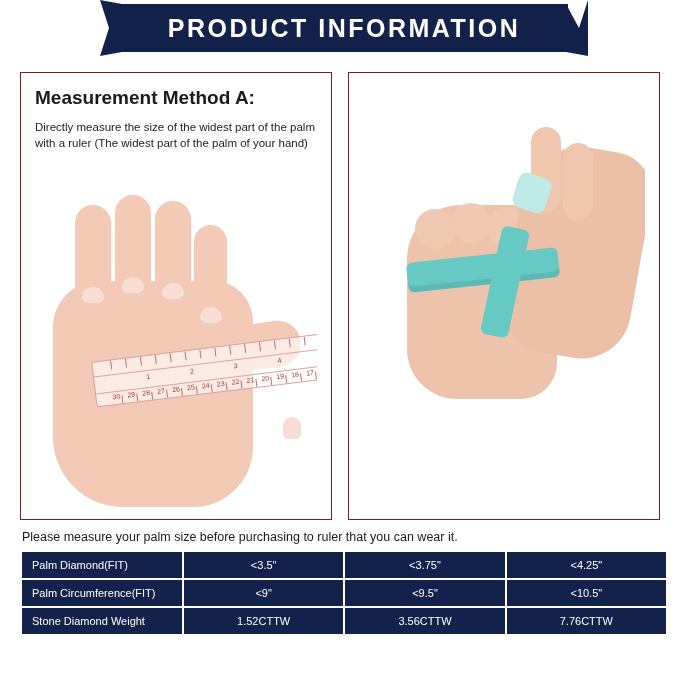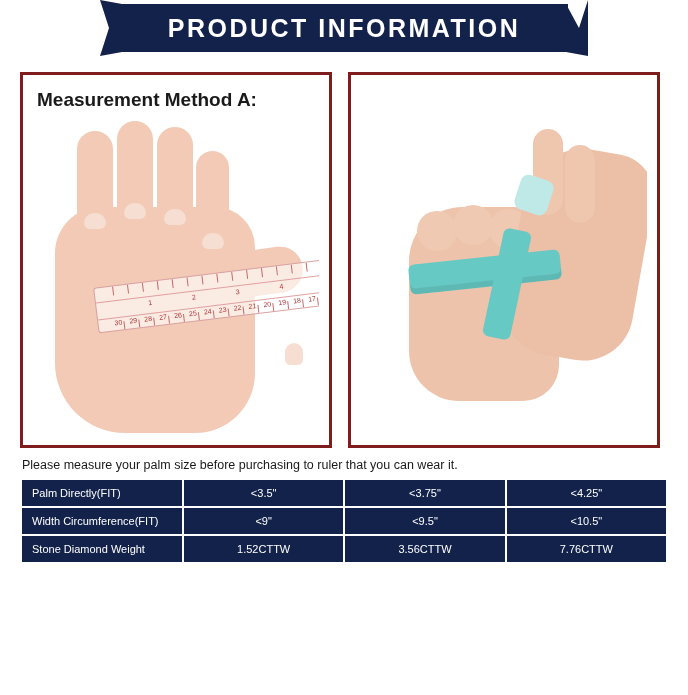--- a/index.html
+++ b/index.html
@@ -56,21 +56,21 @@
 
   
   .panels {
     position: relative;
     display: flex;
     gap: 16px;
     padding: 12px 20px 0 20px;
   }
   .panel {
     width: 312px;
-    border: 3px solid #7f1d1d;
+    border: 1px solid #7f1d1d;
     background: #ffffff;
     padding: 14px 14px 12px 14px;
   }
   .panel-title {
     font-size: 19px;
     font-weight: bold;
     color: #1a1a1a;
     margin: 0 0 10px 0;
   }
   .panel-desc {
@@ -270,20 +270,21 @@
   <div class="banner-wrap">
     <div class="tail-shape left"></div>
     <div class="tail-shape right"></div>
     <div class="banner-ribbon">PRODUCT INFORMATION</div>
   </div>
 
   <div class="panels">
 
     <div class="panel">
       <div class="panel-title">Measurement Method A:</div>
+      <div class="panel-desc">Directly measure the size of the widest part of the palm with a ruler (The widest part of the palm of your hand)</div>
       <div class="photo">
         <div class="palmA"></div>
         <div class="fingerA fA1"></div>
         <div class="fingerA fA2"></div>
         <div class="fingerA fA3"></div>
         <div class="fingerA fA4"></div>
         <div class="thumbA"></div>
         <div class="nailA" style="left:47px;  top:92px;"></div>
         <div class="nailA" style="left:87px;  top:82px;"></div>
         <div class="nailA" style="left:127px; top:88px;"></div>
@@ -360,27 +361,27 @@
       </div>
     </div>
 
   </div>
 
   <div class="note">Please measure your palm size before purchasing to ruler that you can wear it.</div>
 
   <table class="spec-table">
     <tbody>
       <tr>
-        <td class="rowhead">Palm Directly(FIT)</td>
+        <td class="rowhead">Palm Diamond(FIT)</td>
         <td>&lt;3.5"</td>
         <td>&lt;3.75"</td>
         <td>&lt;4.25"</td>
       </tr>
       <tr>
-        <td class="rowhead">Width Circumference(FIT)</td>
+        <td class="rowhead">Palm Circumference(FIT)</td>
         <td>&lt;9"</td>
         <td>&lt;9.5"</td>
         <td>&lt;10.5"</td>
       </tr>
       <tr>
         <td class="rowhead">Stone Diamond Weight</td>
         <td>1.52CTTW</td>
         <td>3.56CTTW</td>
         <td>7.76CTTW</td>
       </tr>

